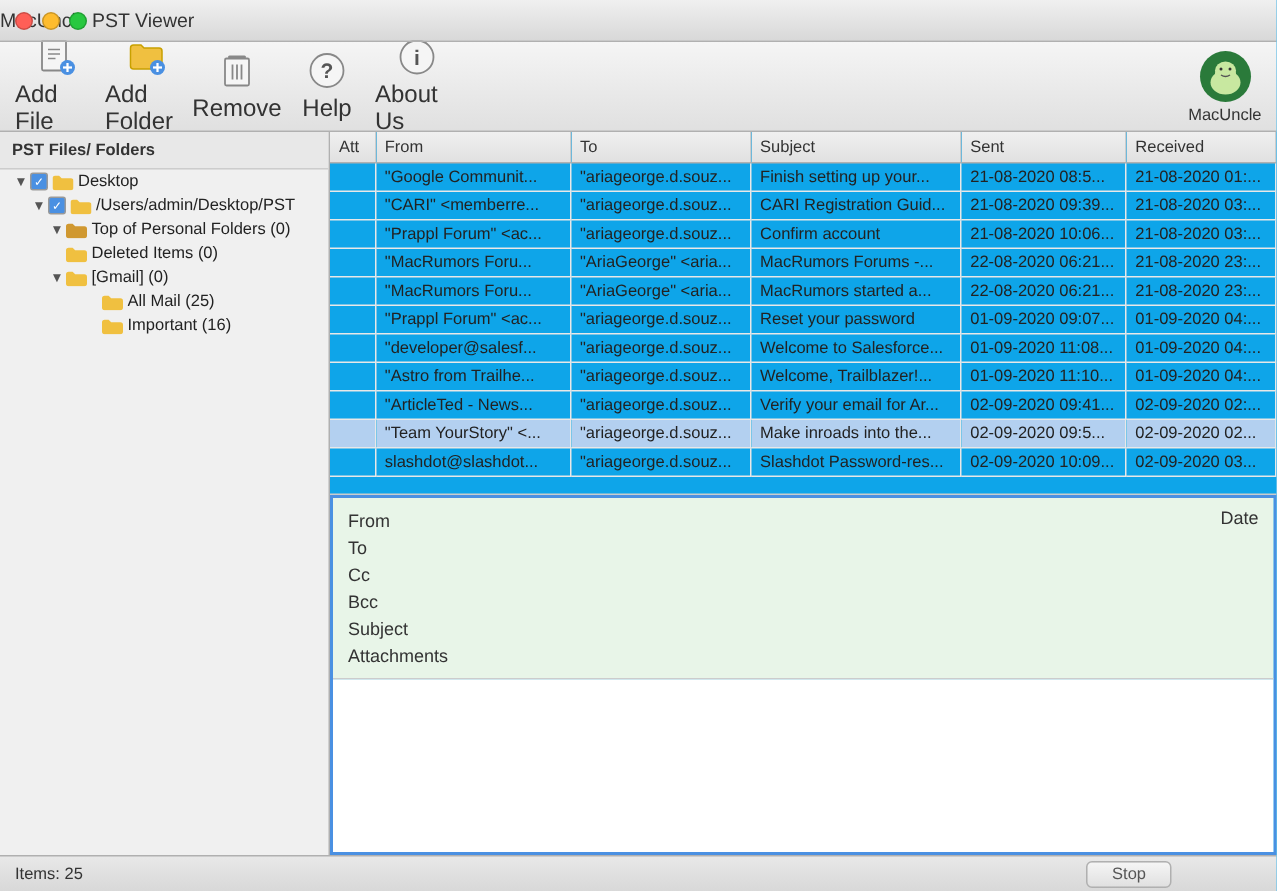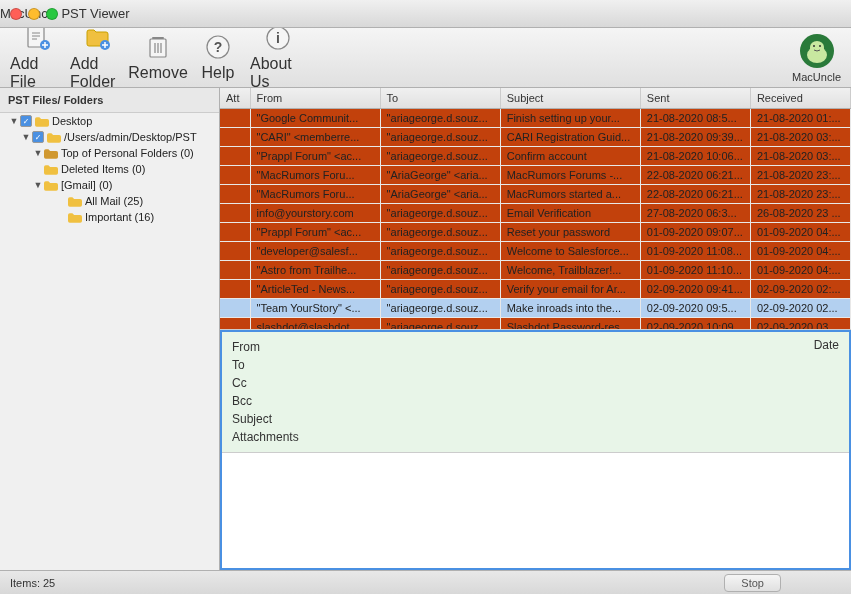--- a/index.html
+++ b/index.html
@@ -157,21 +157,21 @@
     .indent-2 { padding-left: 20px; }
     .indent-3 { padding-left: 32px; }
     .indent-4 { padding-left: 32px; }
     .indent-5 { padding-left: 56px; }
 
     
     .right-panel {
       flex: 1;
       display: flex;
       flex-direction: column;
-      background: #c2410c;
+      background: #0ea5e9;
     }
 
     
     .email-list-container {
       flex: 1;
       overflow: hidden;
       border-bottom: 1px solid #ccc;
     }
     .email-table {
       width: 100%;
@@ -473,28 +473,20 @@
                 <td>22-08-2020 06:21...</td>
                 <td>21-08-2020 23:...</td>
               </tr>
               <tr>
                 <td></td>
                 <td>"MacRumors Foru...</td>
                 <td>"AriaGeorge" &lt;aria...</td>
                 <td>MacRumors started a...</td>
                 <td>22-08-2020 06:21...</td>
                 <td>21-08-2020 23:...</td>
-              </tr>
-              <tr>
-                <td></td>
-                <td>info@yourstory.com</td>
-                <td>"ariageorge.d.souz...</td>
-                <td>Email Verification</td>
-                <td>27-08-2020 06:3...</td>
-                <td>26-08-2020 23 ...</td>
               </tr>
               <tr>
                 <td></td>
                 <td>"Prappl Forum" &lt;ac...</td>
                 <td>"ariageorge.d.souz...</td>
                 <td>Reset your password</td>
                 <td>01-09-2020 09:07...</td>
                 <td>01-09-2020 04:...</td>
               </tr>
               <tr>

